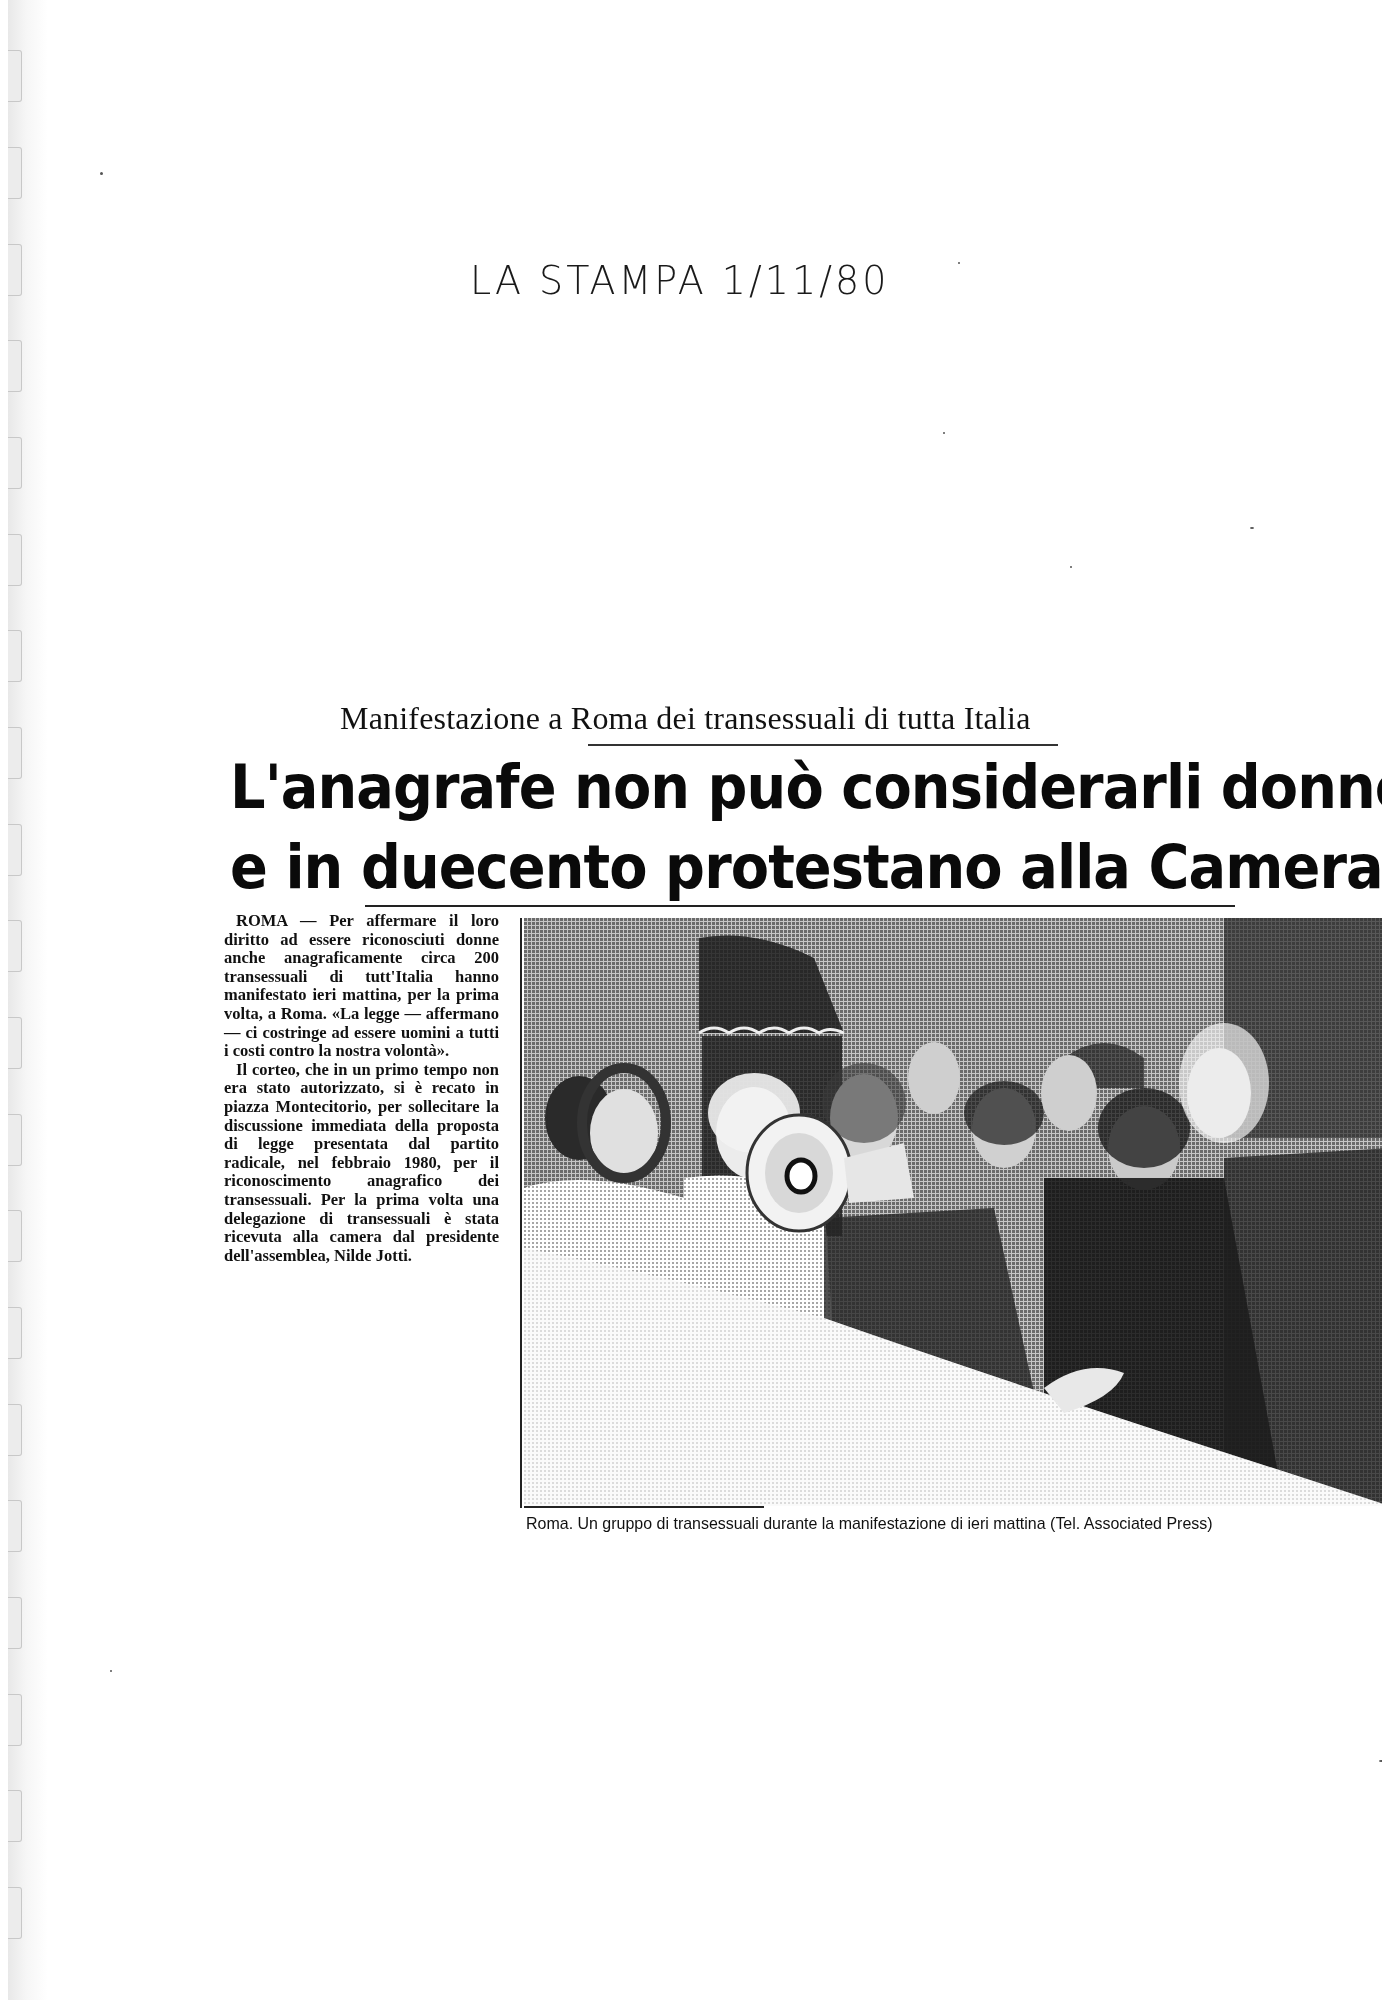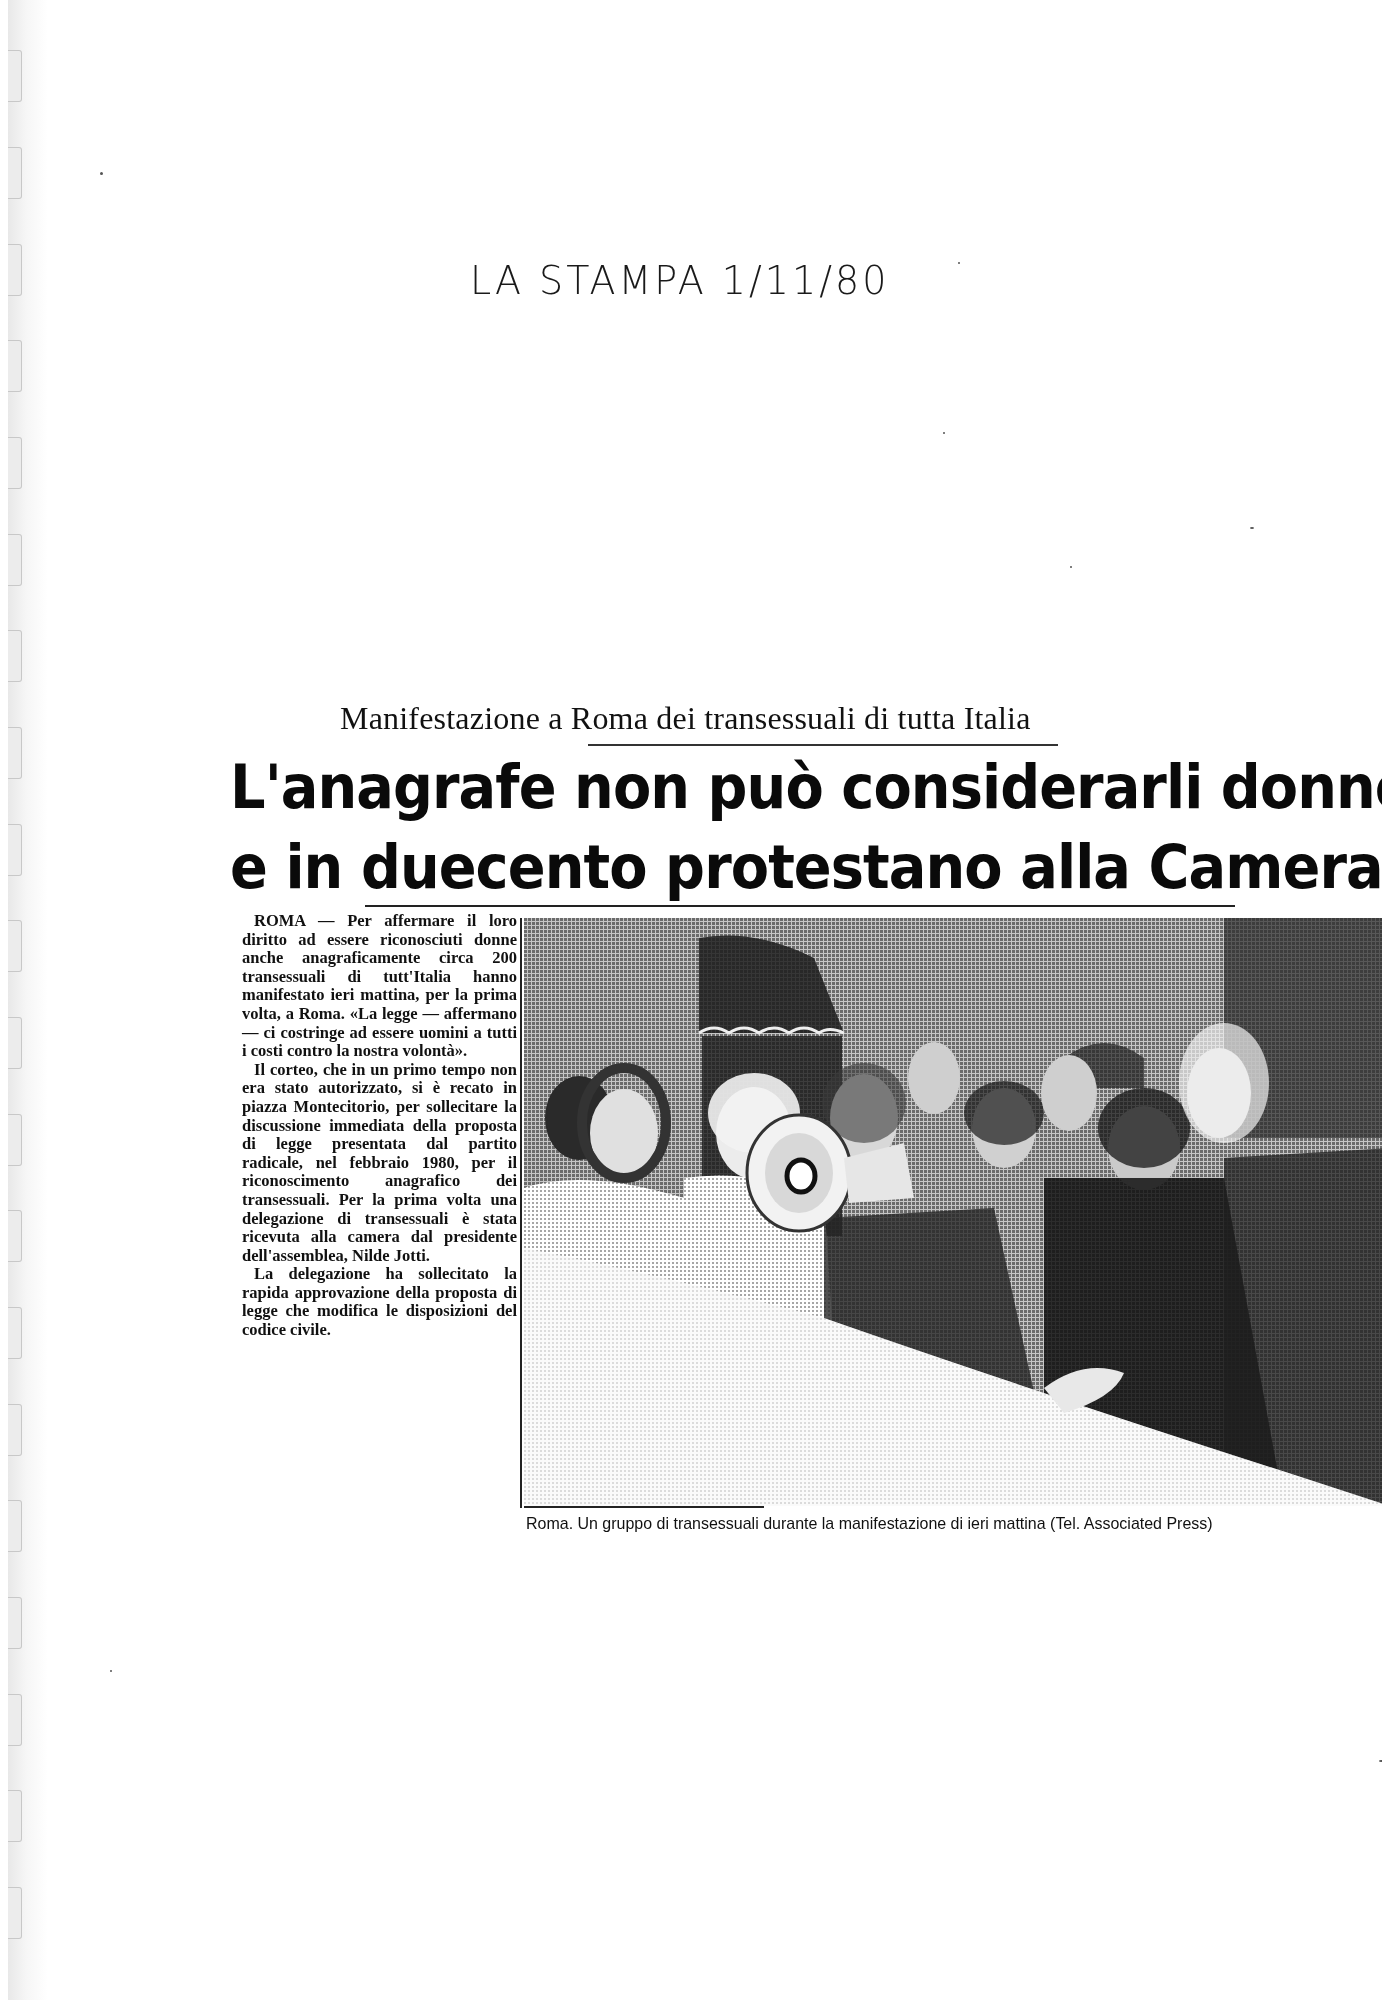--- a/index.html
+++ b/index.html
@@ -23,21 +23,21 @@
   .kicker-rule { position: absolute; left: 580px; top: 744px; width: 470px; height: 2px; background: #333; }
 
   .headline { position: absolute; left: 222px; width: 1170px;
               font-family: "DejaVu Sans", sans-serif; font-weight: 900; font-size: 60px;
               letter-spacing: -1px; color: #0a0a0a; white-space: nowrap;
               transform: scaleX(0.93); transform-origin: left top; }
   .headline.l1 { top: 752px; }
   .headline.l2 { top: 832px; }
   .headline-rule { position: absolute; left: 357px; top: 905px; width: 870px; height: 2px; background: #222; }
 
-  .body-col { position: absolute; left: 234px; top: 912px; width: 275px;
+  .body-col { position: absolute; left: 216px; top: 912px; width: 275px;
               font-family: "Liberation Serif", serif; font-weight: bold; font-size: 16.5px;
               line-height: 18.6px; color: #111; text-align: justify; hyphens: manual; }
   .body-col p { text-indent: 12px; }
   .body-col .dateline { font-weight: bold; }
 
   .col-rule { position: absolute; left: 512px; top: 918px; width: 2px; height: 590px; background: #222; }
 
   .photo { position: absolute; left: 516px; top: 918px; width: 866px; height: 588px; overflow: hidden;
            background-color: #6a6a6a; }
   .photo svg { display: block; }
@@ -84,23 +84,20 @@
   <div class="headline l2">e in duecento protestano alla Camera</div>
   <div class="headline-rule"></div>
 
   <div class="body-col">
     <p>
       <span class="dateline">ROMA —</span>
       <span>Per affermare il loro diritto ad essere riconosciuti donne anche anagraficamente circa 200 transessuali di tutt'Italia hanno manifestato ieri mattina, per la prima volta, a Roma. «La legge — affermano — ci costringe ad essere uomini a tutti i costi contro la nostra volontà».</span>
     </p>
     <p>
       <span>Il corteo, che in un primo tempo non era stato autorizzato, si è recato in piazza Montecitorio, per sollecitare la discussione immediata della proposta di legge presentata dal partito radicale, nel febbraio 1980, per il riconoscimento anagrafico dei transessuali. Per la prima volta una delegazione di transessuali è stata ricevuta alla camera dal presidente dell'assemblea, Nilde Jotti.</span>
-    </p>
-    <p>
-      <span>La delegazione ha sollecitato la rapida approvazione della proposta di legge che modifica le disposizioni del codice civile.</span>
     </p>
   </div>
 
   <div class="col-rule"></div>
 
   <div class="photo" title="Halftone photo of a group of protesters, one holding a megaphone">
     <svg width="866" height="588" viewBox="0 0 866 588" xmlns="http://www.w3.org/2000/svg">
       <defs>
         <pattern id="dots" width="4" height="4" patternUnits="userSpaceOnUse">
           <rect width="4" height="4" fill="#ffffff"></rect>

